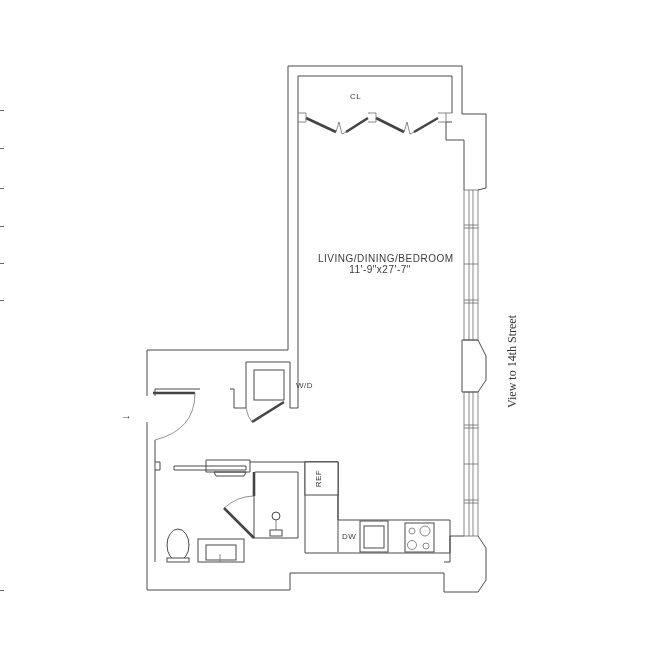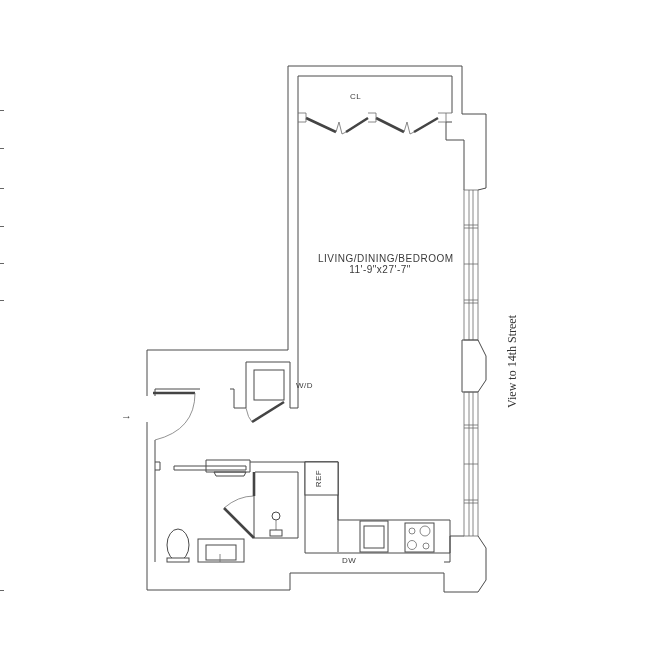--- a/index.html
+++ b/index.html
@@ -96,15 +96,15 @@
 <div class="tick" style="top:300px"></div>
 <div class="tick" style="top:590px"></div>
 
 <div class="label" style="left:350px; top:92px;">CL</div>
 <div class="label room-label" style="left:318px; top:253px; width:124px;">
   <div>LIVING/DINING/BEDROOM</div>
   <div>11'-9"x27'-7"</div>
 </div>
 <div class="label" style="left:256px; top:381px;margin-left:40px;">W/D</div>
 <div class="label" style="left:310px; top:474px; transform:rotate(-90deg);">REF</div>
-<div class="label" style="left:342px; top:532px;margin-top:24px;">DW</div>
+<div class="label" style="left:342px; top:532px;">DW</div>
 <div class="label" style="left:121px; top:409px; font-size:11px;">→</div>
 <div class="view-label" style="left:452px; top:354px; width:120px; text-align:center;">View to 14th Street</div>
 
 </body></html>

